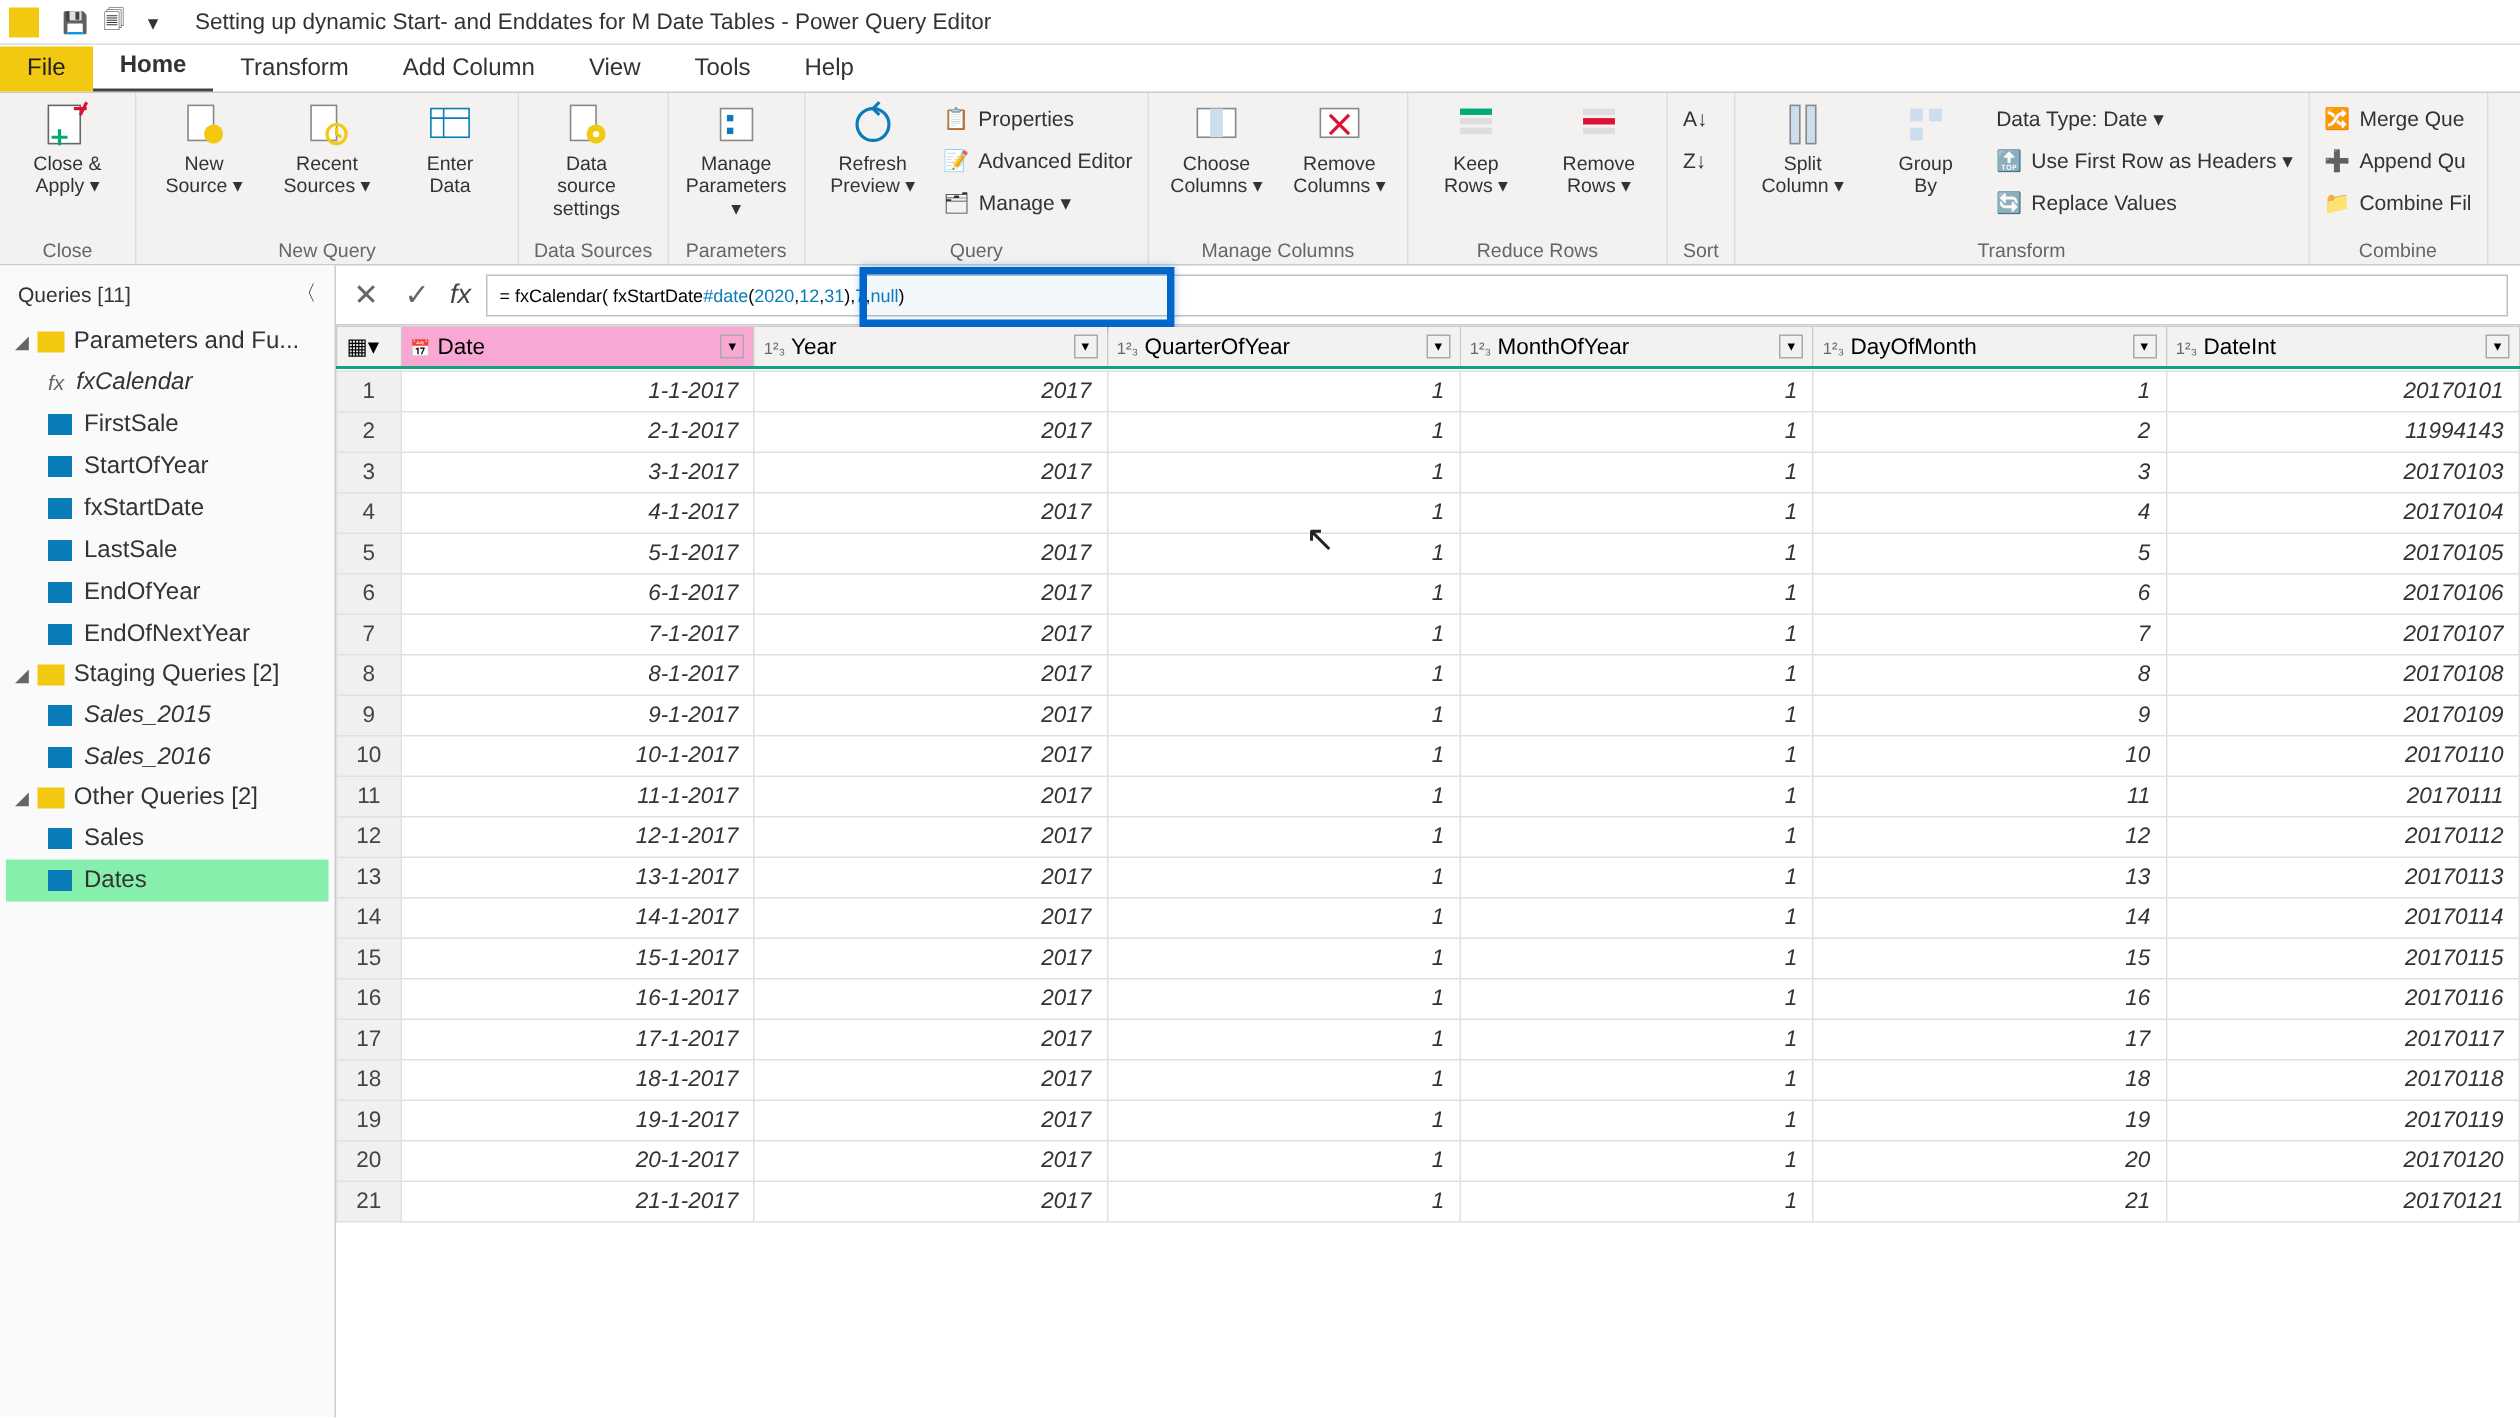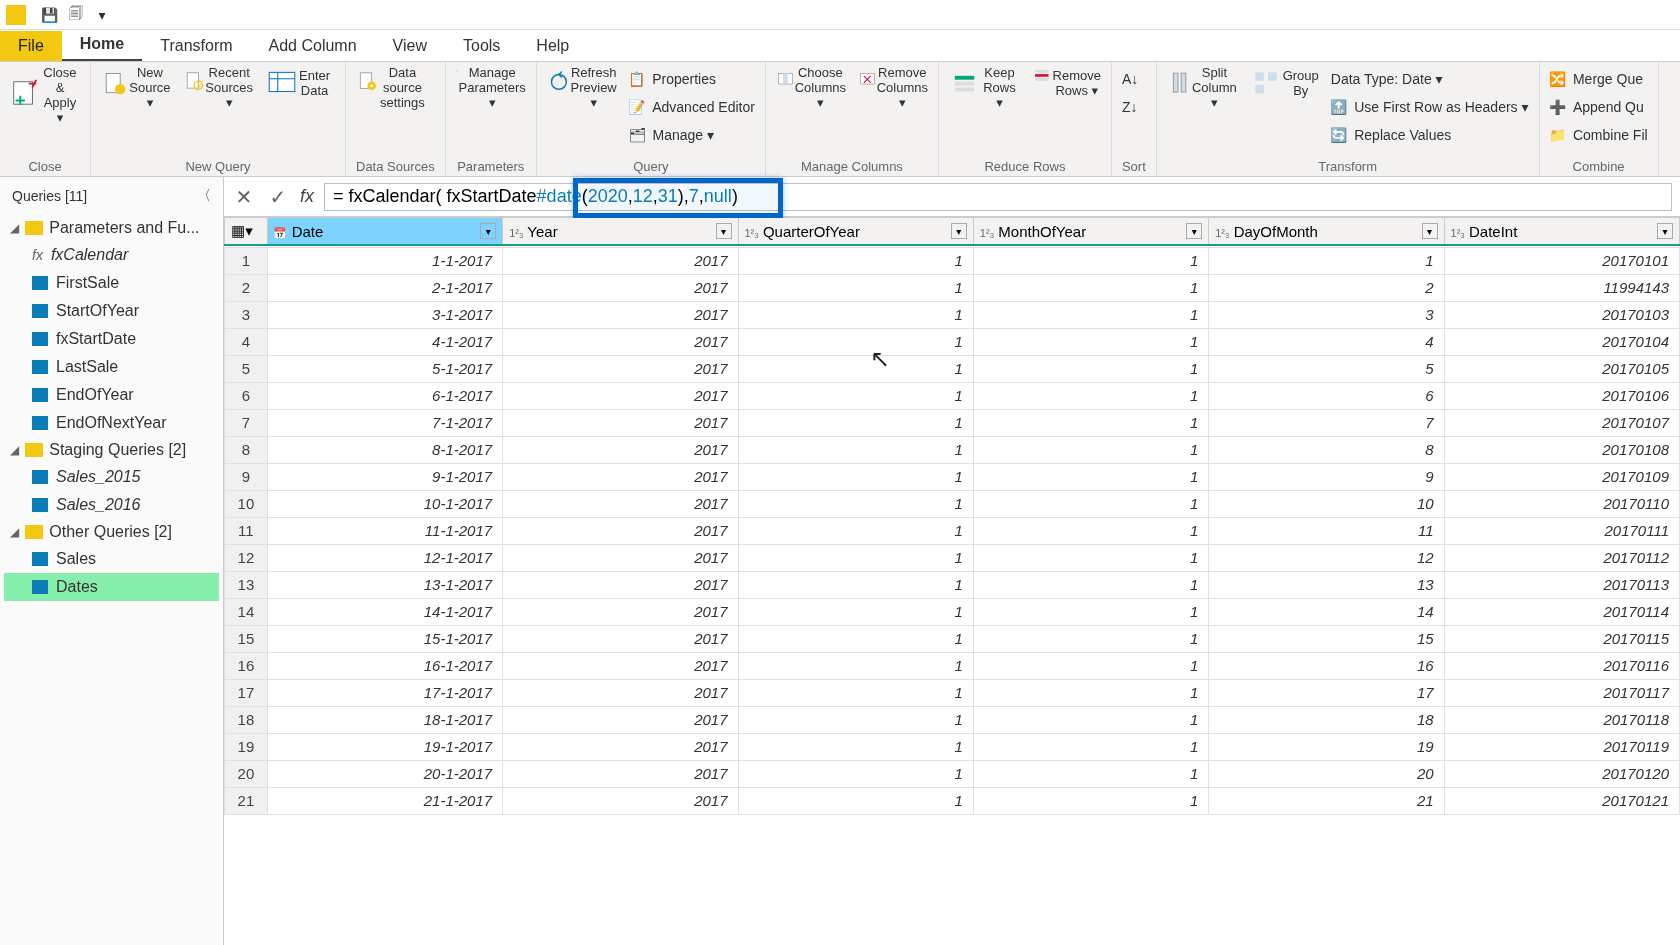--- a/index.html
+++ b/index.html
@@ -15,21 +15,21 @@
 
 .tabs { height: 32px; display: flex; align-items: flex-end; border-bottom: 1px solid #ccc; }
 .tab { padding: 6px 18px; font-size: 16px; color: #333; cursor: pointer; }
 .tab.file { background: #f2c811; color: #222; }
 .tab.active { font-weight: 600; border-bottom: 2px solid #444; }
 
 
 .ribbon { height: 115px; background: #f3f2f1; border-bottom: 1px solid #ccc; display: flex; }
 .group { border-right: 1px solid #ddd; padding: 4px 10px 0; display: flex; flex-direction: column; justify-content: space-between; }
 .group-body { display: flex; gap: 12px; align-items: flex-start; }
-.big-btn { display: flex; flex-direction: row; align-items: center; width: 70px; text-align: center; font-size: 13px; color: #333; cursor: pointer; line-height: 1.15; }
+.big-btn { display: flex; flex-direction: column; align-items: center; width: 70px; text-align: center; font-size: 13px; color: #333; cursor: pointer; line-height: 1.15; }
 .big-btn .icon { width: 34px; height: 34px; margin-bottom: 2px; }
 .small-btn { display: flex; align-items: center; gap: 6px; font-size: 14px; color: #333; cursor: pointer; height: 26px; }
 .small-col { display: flex; flex-direction: column; gap: 2px; }
 .group-label { text-align: center; font-size: 13px; color: #666; padding-bottom: 2px; }
 
 
 .body { display: flex; height: calc(945px - 30px - 32px - 115px); }
 
 
 .queries { width: 224px; border-right: 1px solid #ccc; background: #fafafa; }
@@ -42,31 +42,31 @@
 .folder-icon { width: 18px; height: 14px; background: #f2c811; }
 .tbl-icon { width: 16px; height: 14px; background: #0a7db8; display:inline-block; }
 .fx-icon { font-style: italic; font-size: 14px; color: #666; }
 .caret { font-size: 12px; color: #666; }
 
 
 .main { flex: 1; display: flex; flex-direction: column; }
 .formula-bar { height: 40px; display: flex; align-items: center; border-bottom: 1px solid #ccc; padding: 0 8px; gap: 10px; position: relative; }
 .fb-btn { font-size: 20px; color: #666; cursor: pointer; width: 24px; text-align: center; }
 .fx-lbl { font-style: italic; font-size: 18px; color: #444; }
-.formula-input { flex: 1; border: 1px solid #c0c0c0; height: 28px; padding: 0 8px; font-family: Consolas, monospace; font-size: 18px; position: relative; background: #fff; display:flex; align-items:center; }
+.formula-input { flex: 1; border: 1px solid #c0c0c0; height: 28px; padding: 0 8px; font-family: Consolas, monospace; font-size: 12px; position: relative; background: #fff; display:flex; align-items:center; }
 .formula-input .kw { color: #0a7db8; }
 .formula-input .num { color: #0a7db8; }
 .formula-input .null { color: #0a7db8; }
 .highlight-box { position: absolute; border: 5px solid #0066cc; background: rgba(0,102,204,0.05); pointer-events: none; left: 248px; top: -6px; width: 210px; height: 40px; box-shadow: 0 0 6px rgba(0,102,204,0.4);}
 
 
 .grid { flex: 1; overflow: auto; font-size: 15px; }
 .grid table { border-collapse: collapse; width: 100%; }
 .grid th { background: #f3f2f1; border: 1px solid #ccc; padding: 4px 6px; text-align: left; font-weight: normal; position: sticky; top: 0; }
-.grid th.date-col { background: #7dd3fc; }
+.grid th.date-col { background: #f9a8d4; }
 .col-hdr { display: flex; align-items: center; justify-content: space-between; gap: 6px; }
 .col-type { font-size: 11px; color: #666; }
 .col-filter { width: 16px; height: 16px; border: 1px solid #aaa; display: flex; align-items: center; justify-content: center; font-size: 10px; cursor: pointer; }
 .grid td { border: 1px solid #e0e0e0; padding: 3px 10px; text-align: right; font-style: italic; color: #333; height: 27px; }
 .grid td.rownum { background: #f0f0f0; text-align: center; font-style: normal; width: 40px; color: #444; }
 .grid td.date-cell { text-align: right; }
 .marker-row td { border-top: 2px solid #16a085; padding:0; height:2px;}
 .cursor-arrow { position:absolute; left: 870px; top: 345px; font-size: 24px; color: #222; pointer-events:none;}
 
 
@@ -75,20 +75,21 @@
 </head>
 <body>
 
 <div class="titlebar">
   <div class="app-icon"></div>
   <div class="qat">
     <div class="qat-btn">💾</div>
     <div class="qat-btn">🗐</div>
     <div class="qat-btn">▾</div>
   </div>
+  <div class="title-text">Setting up dynamic Start- and Enddates for M Date Tables - Power Query Editor</div>
 </div>
 
 <div class="tabs">
   <div class="tab file">File</div>
   <div class="tab active">Home</div>
   <div class="tab">Transform</div>
   <div class="tab">Add Column</div>
   <div class="tab">View</div>
   <div class="tab">Tools</div>
   <div class="tab">Help</div>

